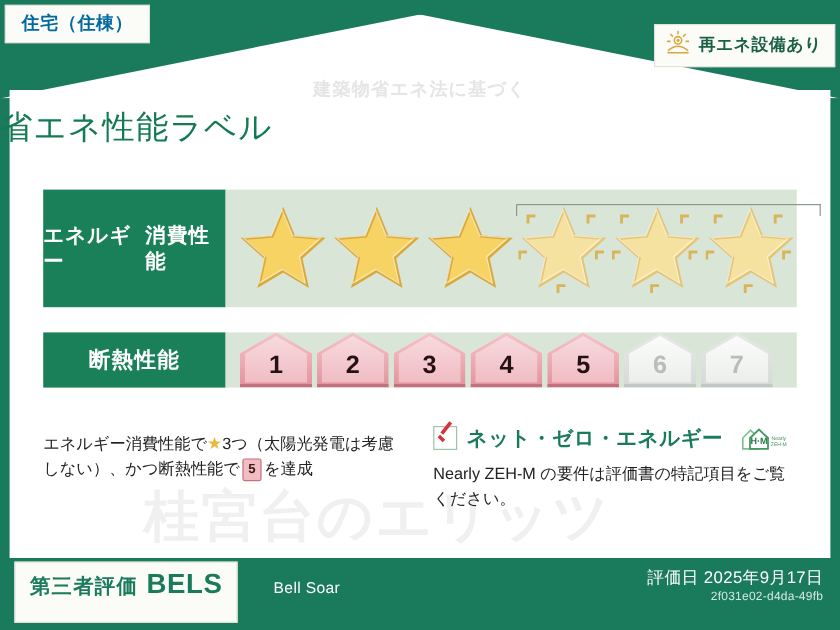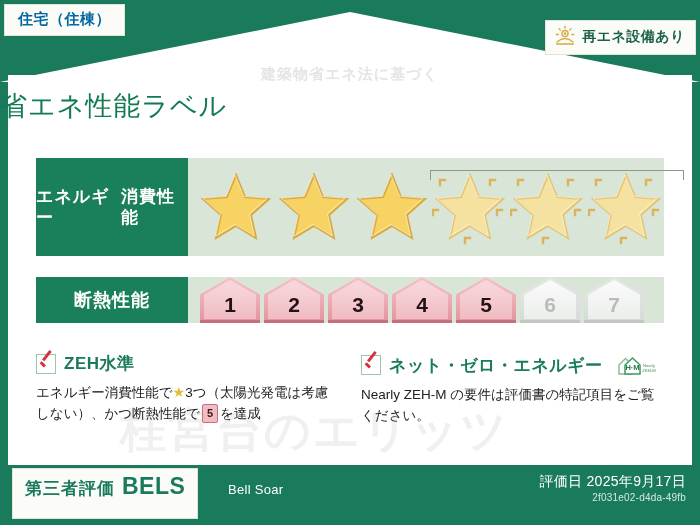--- a/index.html
+++ b/index.html
@@ -303,24 +303,20 @@
             <span class="hshape"></span>
             <span class="num">7</span>
           </div>
         </div>
     </div>
   </div>
 
   <div class="notes">
 
     <div class="note-col">
-      <div class="note-head">
-        <span class="chk"></span>
-        <span class="note-title">ZEH水準</span>
-      </div>
       <div class="note-body"><span>エネルギー消費性能で</span><span class="inline-star">★</span><span>3つ（太陽光発電は考慮しない）、かつ断熱性能で</span><span class="inline-five">5</span><span>を達成</span></div>
     </div>
 
     <div class="note-col">
       <div class="note-head">
         <span class="chk"></span>
         <span class="note-title">ネット・ゼロ・エネルギー</span>
         <span class="zehm-logo">
           <svg width="44" height="26" viewBox="0 0 44 26">
             <path d="M4 13 L10.5 6.5 L17 13 L17 22 L4 22 Z" fill="none" stroke="#7fc08f" stroke-width="1.4"></path>

